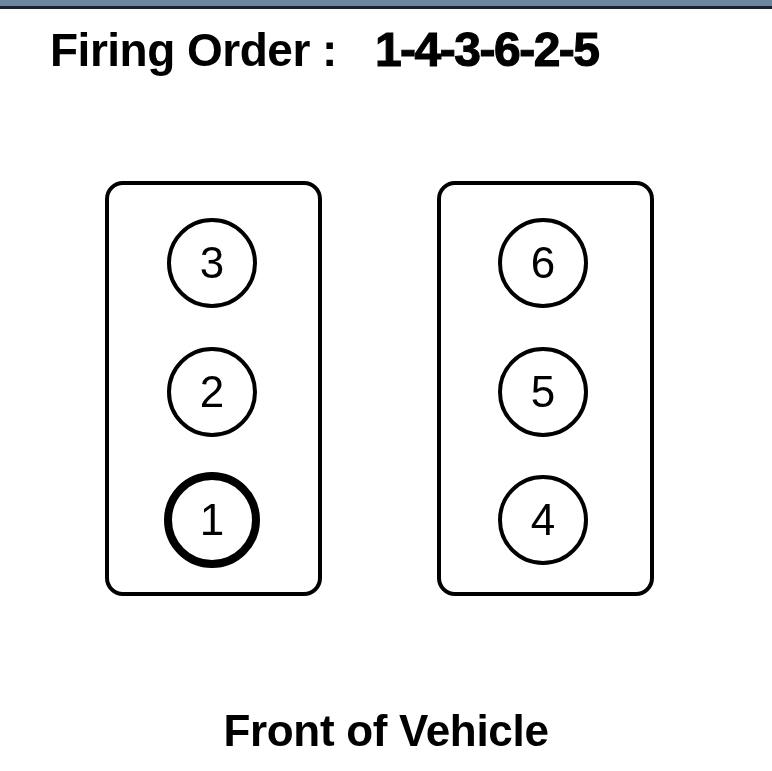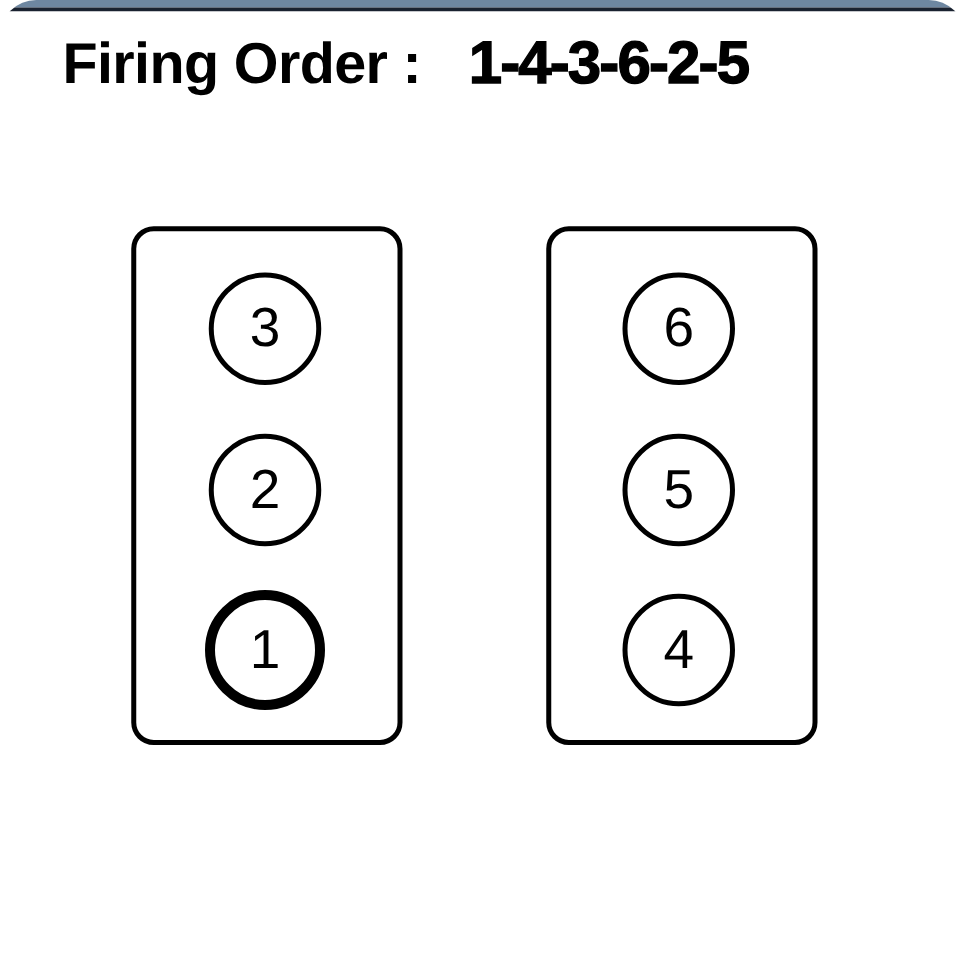--- a/index.html
+++ b/index.html
@@ -10,21 +10,20 @@
   }
   body {
     font-family: "Liberation Sans", sans-serif;
   }
   #page {
     position: relative;
     width: 772px;
     height: 771px;
     background: #ffffff;
     overflow: hidden;
-    border-radius: 29px;
   }
 
   
   #top-bar {
     position: absolute;
     left: 0;
     top: 0;
     width: 772px;
     height: 6px;
     background: #6e87a1;
@@ -139,14 +138,15 @@
   <div id="bank-right" class="bank"></div>
 
   <div id="cyl-3" class="cylinder">3</div>
   <div id="cyl-2" class="cylinder">2</div>
   <div id="cyl-1" class="cylinder highlight">1</div>
 
   <div id="cyl-6" class="cylinder">6</div>
   <div id="cyl-5" class="cylinder">5</div>
   <div id="cyl-4" class="cylinder">4</div>
 
+  <div id="front-label">Front of Vehicle</div>
 
 </div>
 
 </body></html>

